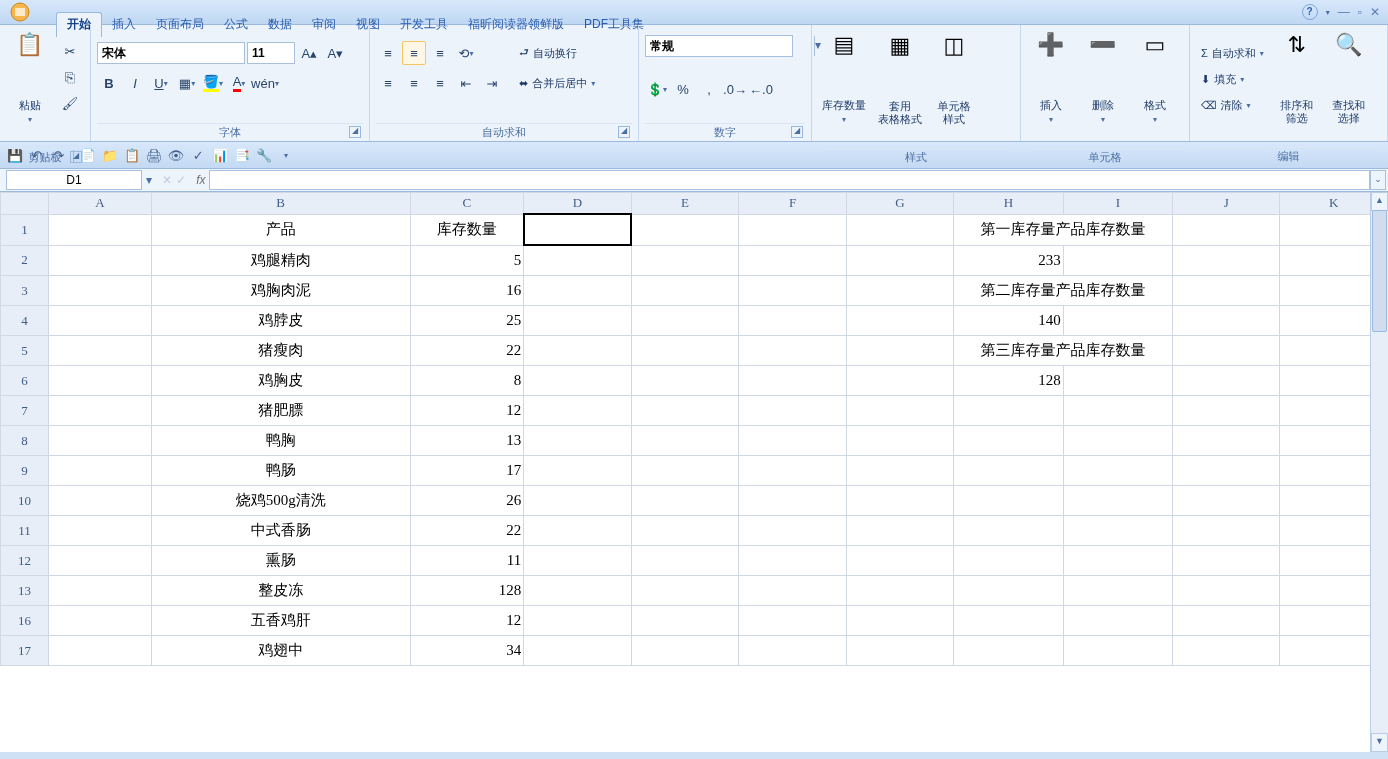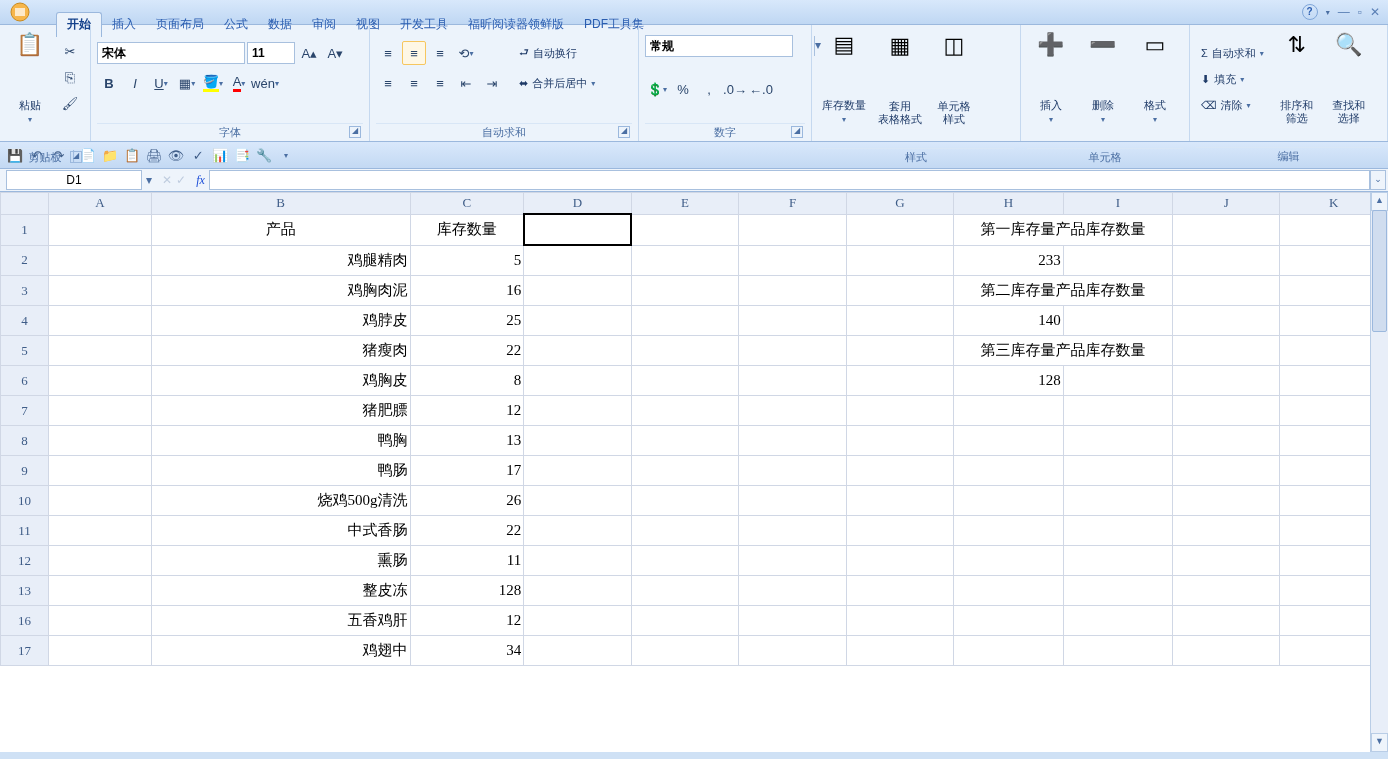--- a/index.html
+++ b/index.html
@@ -25,32 +25,32 @@
 .combo input{border:none;outline:none;height:18px;font-size:12px;padding:0 4px;flex:1;background:transparent;font-family:inherit;font-weight:bold;}
 .combo .dd{width:14px;text-align:center;color:#4b6fa3;border-left:1px solid #a8c0de;height:100%;line-height:18px;cursor:pointer;}
 .wbtn{height:22px;border:1px solid transparent;display:flex;align-items:center;padding:0 4px;gap:4px;font-size:11px;color:#1f3b68;cursor:pointer;}
 .qat{height:26px;background:linear-gradient(#d9e8fb,#c3d9f3);display:flex;align-items:center;gap:4px;padding:0 6px;border-bottom:1px solid #9bb8dd;}
 .qbtn{width:18px;height:18px;display:flex;align-items:center;justify-content:center;cursor:pointer;font-size:13px;color:#3f5d88;}
 .fbar{height:22px;background:#eef4fb;border-bottom:1px solid #9bb8dd;display:flex;align-items:center;}
 .namebox{width:150px;height:20px;margin-left:6px;display:flex;align-items:center;}
 .namebox .nm{flex:1;background:#fff;border:1px solid #a8c0de;height:18px;text-align:center;font-size:12px;line-height:18px;}
 .namebox .dd{width:14px;text-align:center;color:#4b6fa3;}
 .fx-icons{display:flex;gap:4px;padding:0 6px;color:#7a92b5;}
-.fx{font-style:italic;font-family:Liberation Serif, serif;color:#1d4ed8;padding:0 4px;}
+.fx{font-style:italic;font-family:Liberation Sans, sans-serif;color:#737373;padding:0 4px;}
 .fxinput{flex:1;background:#fff;border:1px solid #a8c0de;height:18px;margin-right:18px;}
 .expand-fx{position:absolute;right:2px;width:14px;height:18px;border:1px solid #a8c0de;background:#eef4fb;text-align:center;line-height:16px;font-size:9px;color:#4b6fa3;cursor:pointer;}
 .sheet-wrap{position:relative;background:#fff;height:560px;}
 table.grid{border-collapse:collapse;table-layout:fixed;}
 .grid th,.grid td{border:1px solid #d0d7e5;height:29px;overflow:hidden;white-space:nowrap;padding:0 2px;font-size:15px;font-family:SimSun,serif;}
 .grid thead th{background:#e8eef8;color:#3f5d88;font-weight:normal;text-align:center;font-size:13px;height:20px;}
 .grid tbody th{background:#e8eef8;color:#3f5d88;font-weight:normal;text-align:center;font-size:13px;width:44px;}
 .grid td{background:#fff;color:#000;}
 .corner{background:#e8eef8;}
 .num{text-align:right;}
-.txt{text-align:right;}
+.txt{text-align:center;}
 .ctr{text-align:center;}
 .sel{border:2px solid #000 !important;}
 .vscroll{position:absolute;right:0;top:0;width:17px;bottom:0;background:#e8eef8;border-left:1px solid #b9cde6;}
 .vscroll .up,.vscroll .down{height:17px;text-align:center;line-height:15px;font-size:9px;color:#4b6fa3;border:1px solid #b9cde6;background:#eef4fb;cursor:pointer;}
 .vscroll .down{position:absolute;bottom:0;left:0;right:0;}
 .vscroll .thumb{position:absolute;top:18px;left:1px;right:1px;height:120px;background:#d0ddef;border:1px solid #9bb8dd;border-radius:2px;}
 .dd-tri{font-size:8px;color:#4b6fa3;}
 </style>
 </head>
 <body>

